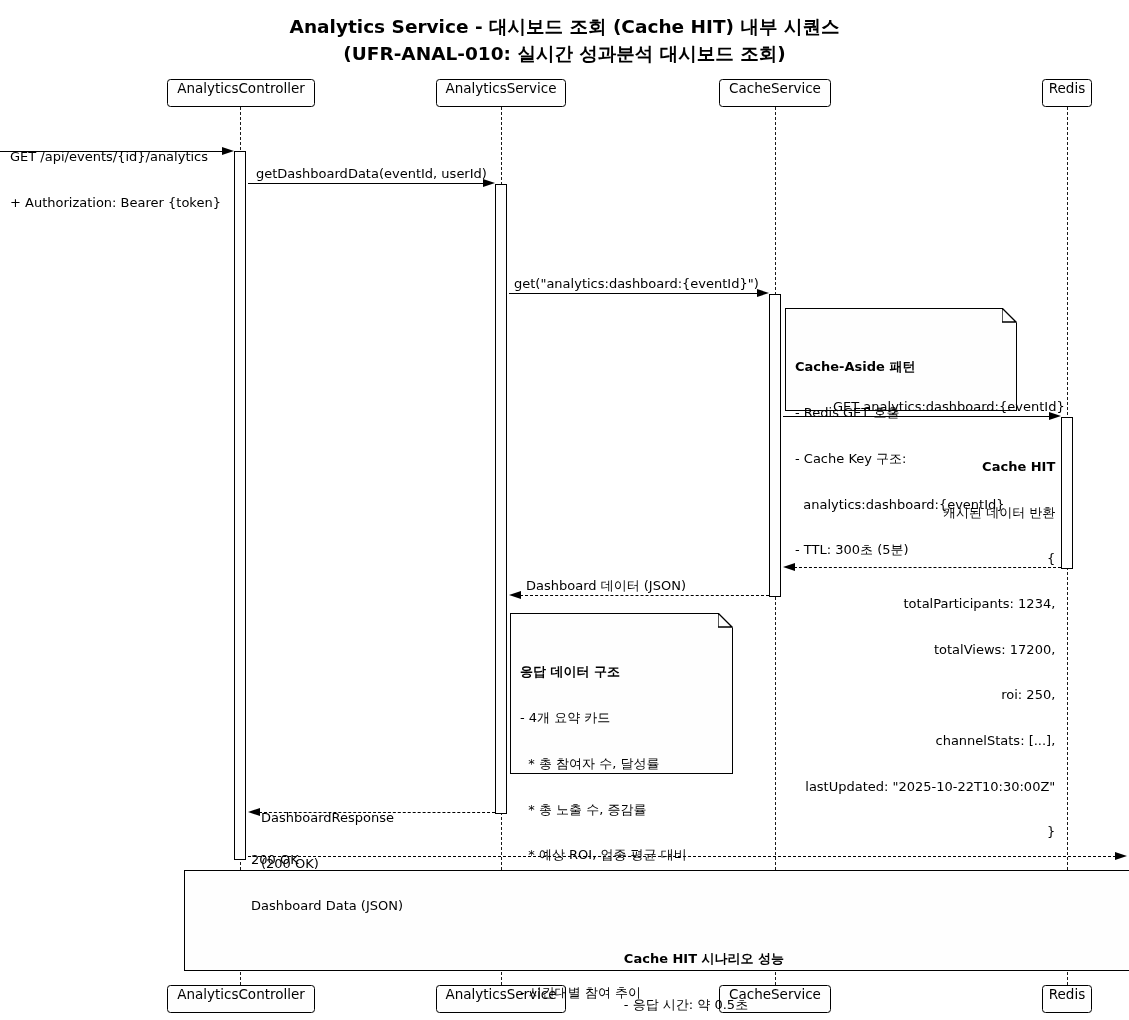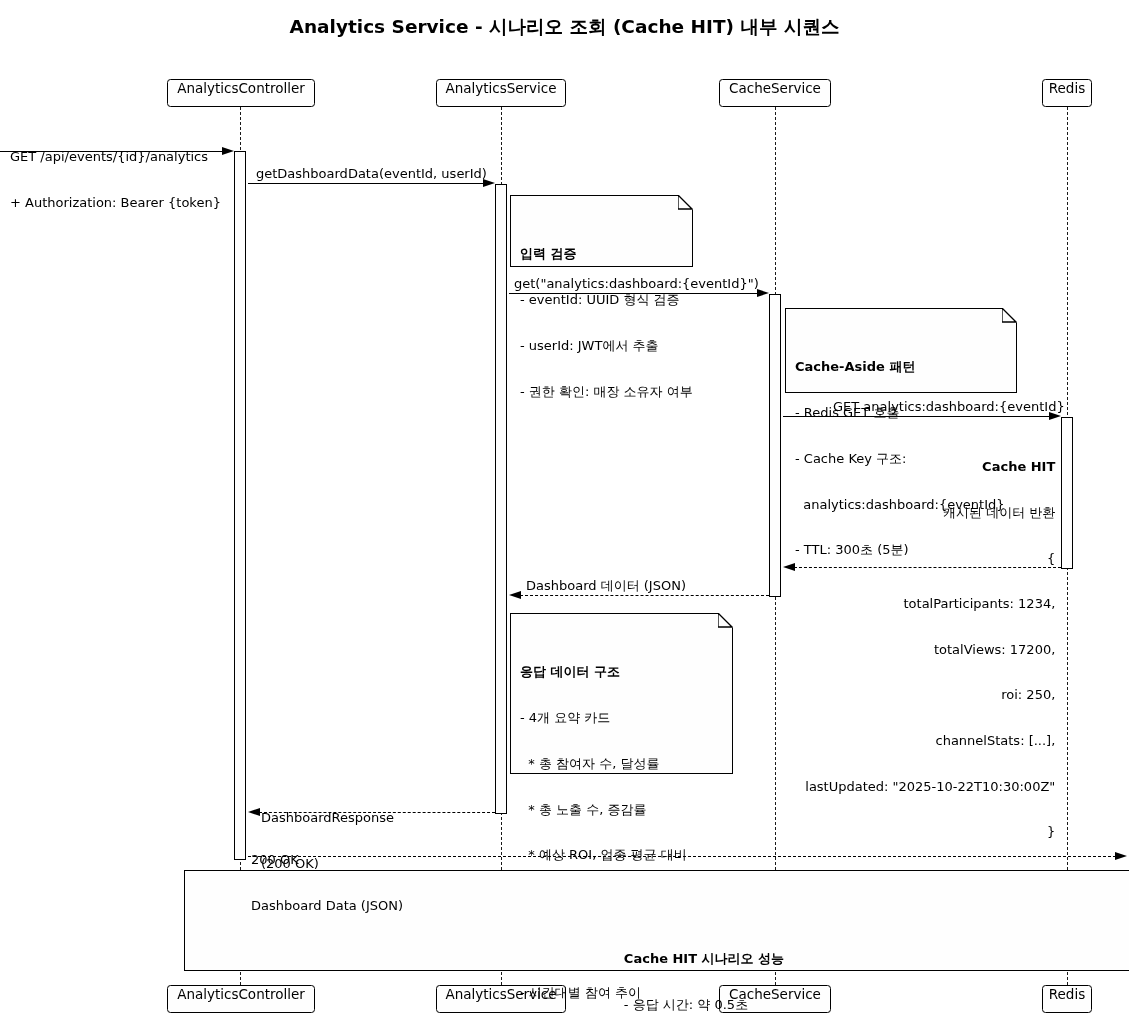--- a/index.html
+++ b/index.html
@@ -27,21 +27,22 @@
   .note { position:absolute; background:#fefefe; border:1.4px solid #000;
           font-size:13px; line-height:15.3px; padding:4px 9px; white-space:pre; z-index:4; }
   .fold { position:absolute; top:-1.4px; right:-1.4px; }
   .perf { width:fit-content; margin:0 auto; text-align:left; }
 </style>
 </head>
 <body>
 
 <div id="canvas">
 
-  <div class="title" style="top:13px;">Analytics Service - 시나리오 조회 (Cache HIT) 내부 시퀀스</div>
+  <div class="title" style="top:13px;">Analytics Service - 대시보드 조회 (Cache HIT) 내부 시퀀스</div>
+  <div class="title" style="top:40px;">(UFR-ANAL-010: 실시간 성과분석 대시보드 조회)</div>
 
   <div class="lifeline" style="left:240px;top:107px;height:878px;"></div>
   <div class="lifeline" style="left:501px;top:107px;height:878px;"></div>
   <div class="lifeline" style="left:775px;top:107px;height:878px;"></div>
   <div class="lifeline" style="left:1067px;top:107px;height:878px;"></div>
 
   <div class="pbox" style="left:167px;top:79px;width:148px;">
       <span>AnalyticsController</span>
     </div>
   <div class="pbox" style="left:436px;top:79px;width:130px;">
@@ -76,36 +77,26 @@
     <div>GET /api/events/{id}/analytics</div>
     <div>+ Authorization: Bearer {token}</div>
   </div>
   <div class="mline" style="left:0px;top:151px;width:223px;"></div>
   <div class="ah r" style="left:222px;top:147px;"></div>
 
   <div class="lbl" style="left:256px;top:166px;">getDashboardData(eventId, userId)</div>
   <div class="mline" style="left:248px;top:183px;width:236px;"></div>
   <div class="ah r" style="left:483px;top:179px;"></div>
 
-  <div class="note" style="left:510px;top:195px;width:183px;height:72px;">
-    <svg class="fold" width="15" height="15">
-        <rect x="0" y="0" width="15" height="15" fill="#ffffff"></rect>
-        <polygon points="0,0 14,14 0,14" fill="#fefefe" stroke="#000" stroke-width="1.3"></polygon>
-      </svg>
-    <div class="b">입력 검증</div>
-    <div>- eventId: UUID 형식 검증</div>
-    <div>- userId: JWT에서 추출</div>
-    <div>- 권한 확인: 매장 소유자 여부</div>
-  </div>
 
   <div class="lbl" style="left:514px;top:276px;">get("analytics:dashboard:{eventId}")</div>
   <div class="mline" style="left:509px;top:293px;width:249px;"></div>
   <div class="ah r" style="left:757px;top:289px;"></div>
 
-  <div class="note" style="left:785px;top:308px;width:232px;height:85px;">
+  <div class="note" style="left:785px;top:308px;width:232px;height:103px;">
     <svg class="fold" width="15" height="15">
         <rect x="0" y="0" width="15" height="15" fill="#ffffff"></rect>
         <polygon points="0,0 14,14 0,14" fill="#fefefe" stroke="#000" stroke-width="1.3"></polygon>
       </svg>
     <div class="b">Cache-Aside 패턴</div>
     <div>- Redis GET 호출</div>
     <div>- Cache Key 구조:</div>
     <div>  analytics:dashboard:{eventId}</div>
     <div>- TTL: 300초 (5분)</div>
   </div>

